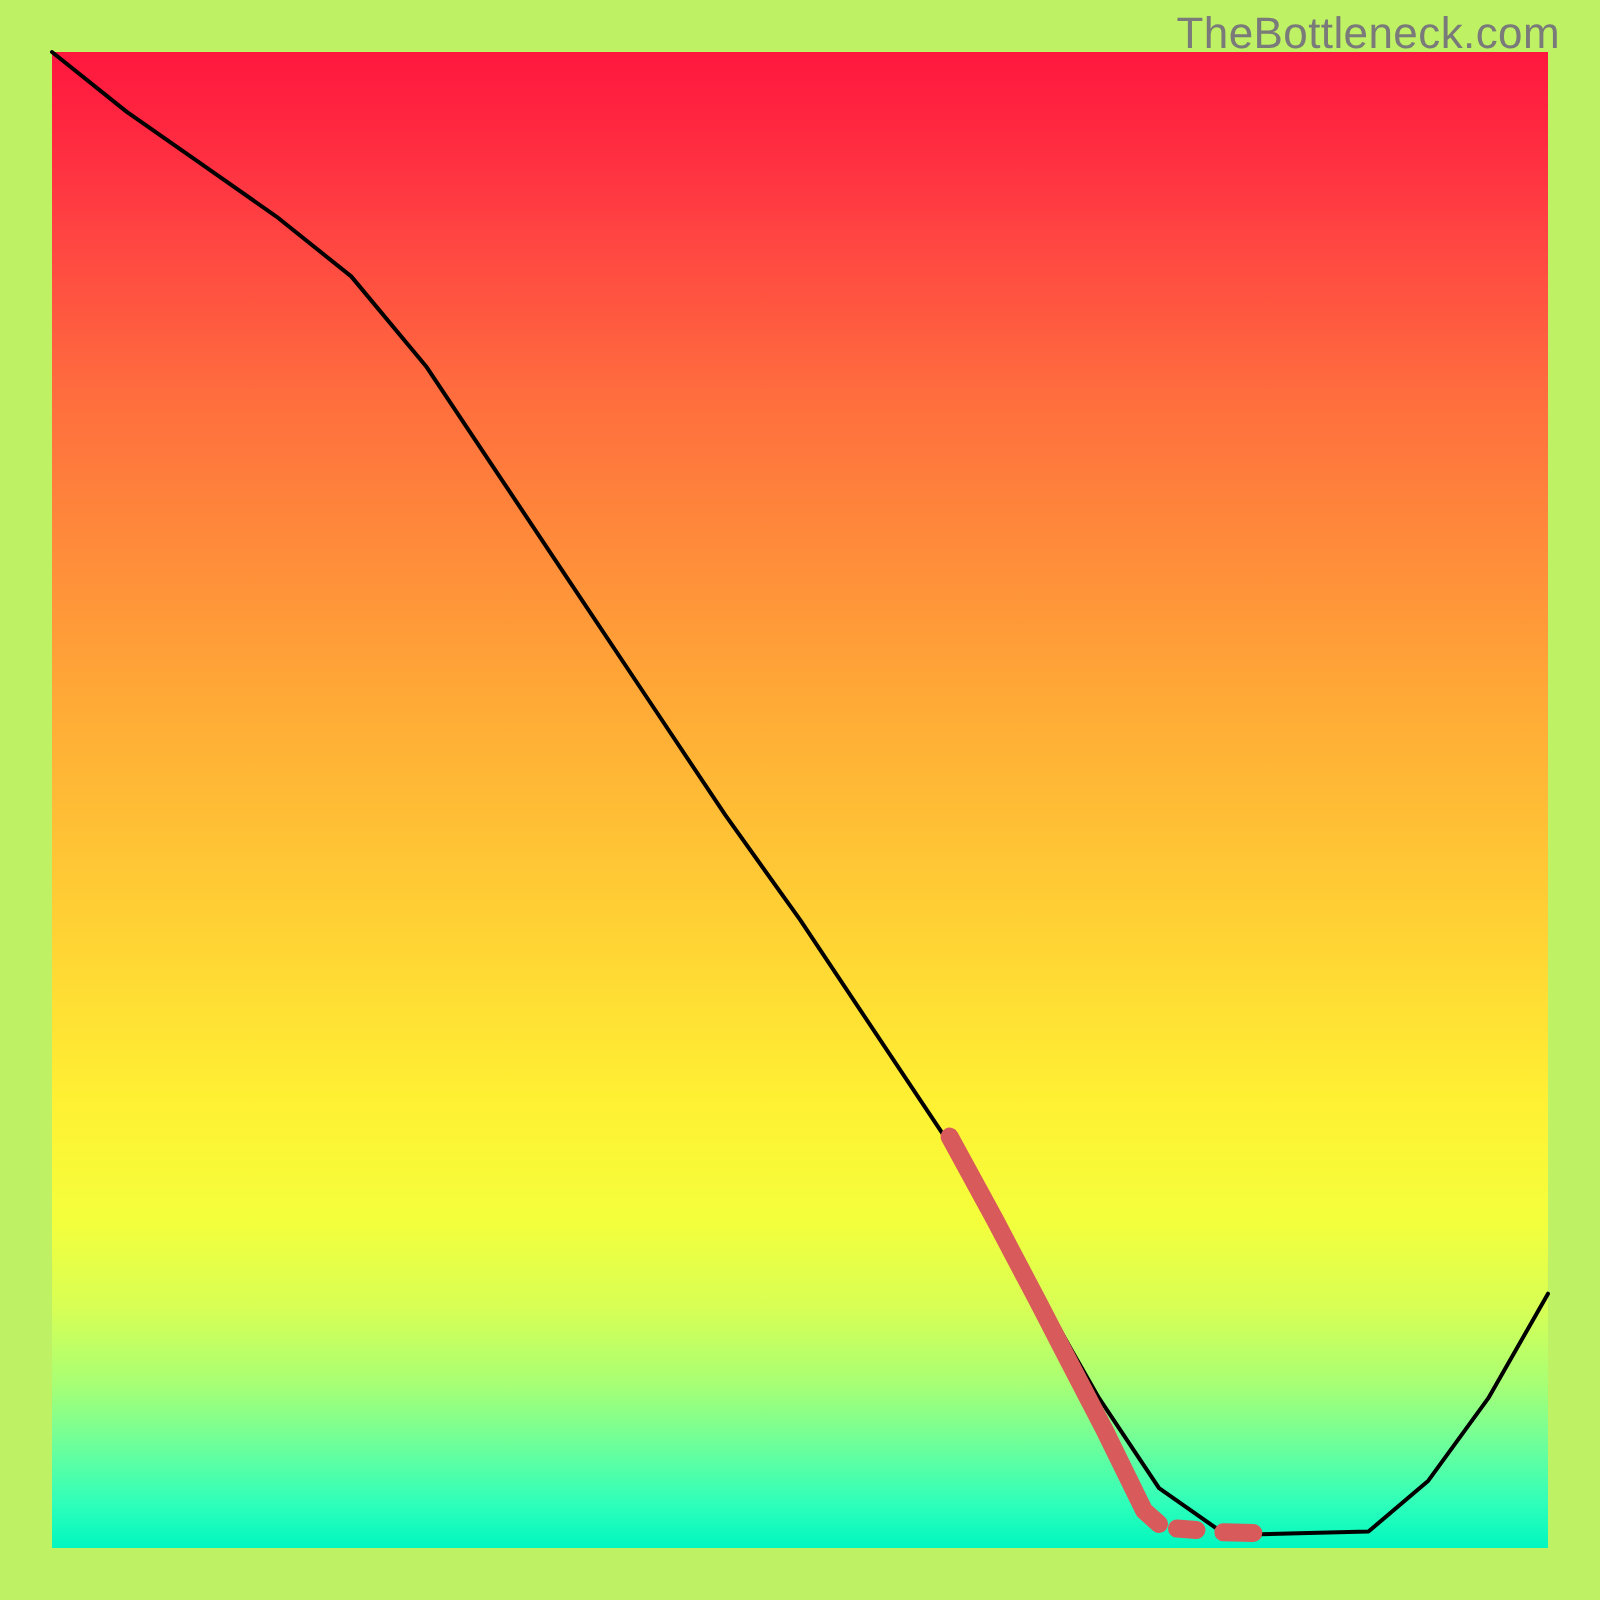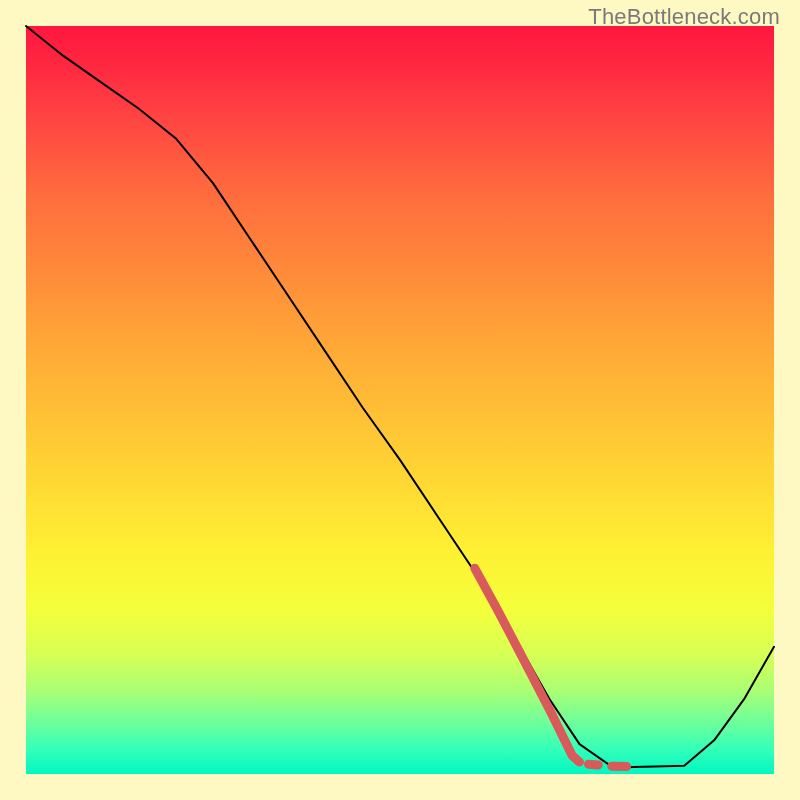--- a/index.html
+++ b/index.html
@@ -1,21 +1,21 @@
 <!DOCTYPE html>
 <html><head>
 <meta charset="utf-8">
 <style>
   * { margin: 0; padding: 0; box-sizing: border-box; }
   html, body { width: 800px; height: 800px; overflow: hidden; background: #000; }
   .frame {
     position: relative;
     width: 800px;
     height: 800px;
-    background: #fef9c3;
+    background: #bef264;
   }
   .watermark {
     position: absolute;
     top: 4px;
     right: 20px;
     font-family: Arial, Helvetica, sans-serif;
     font-size: 22px;
     color: #7a7a7a;
     letter-spacing: 0.2px;
     font-weight: 500;

